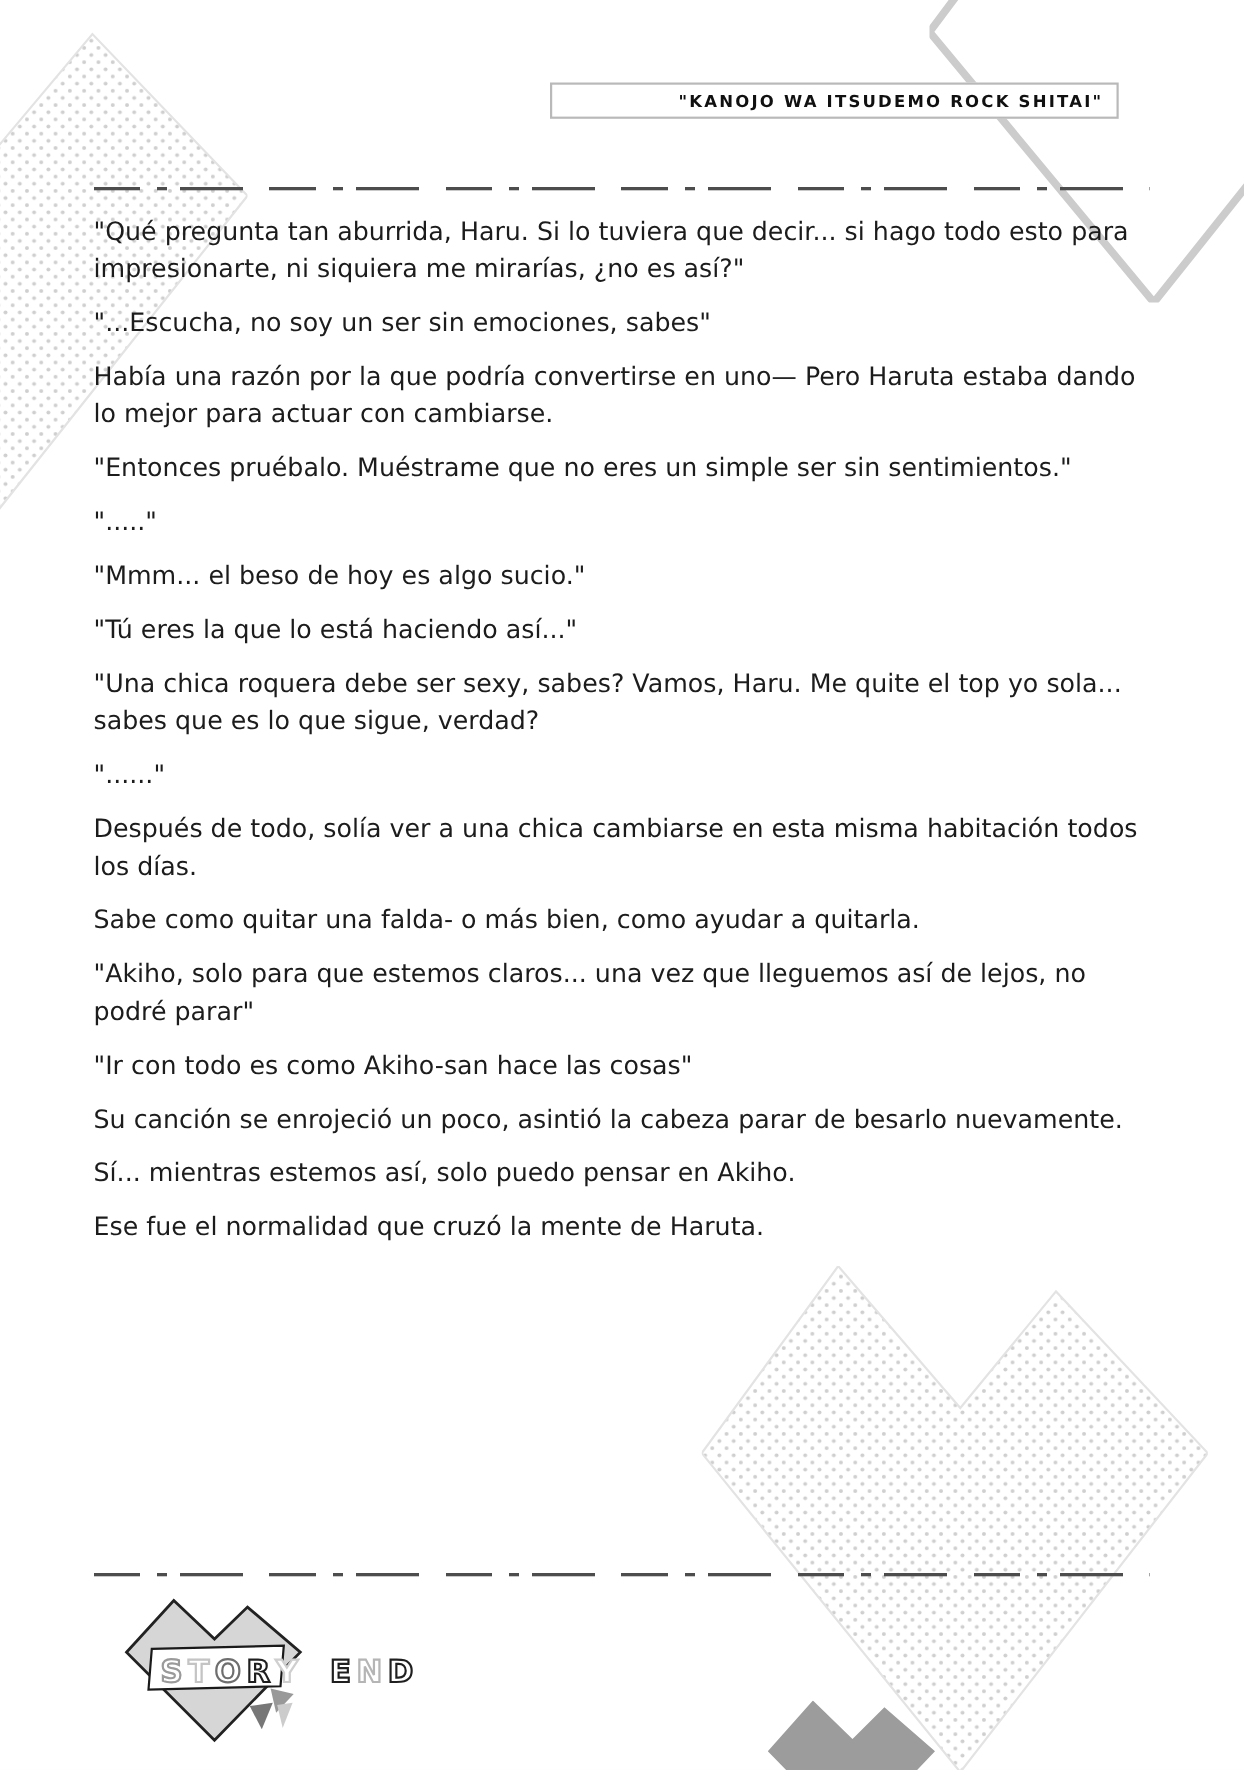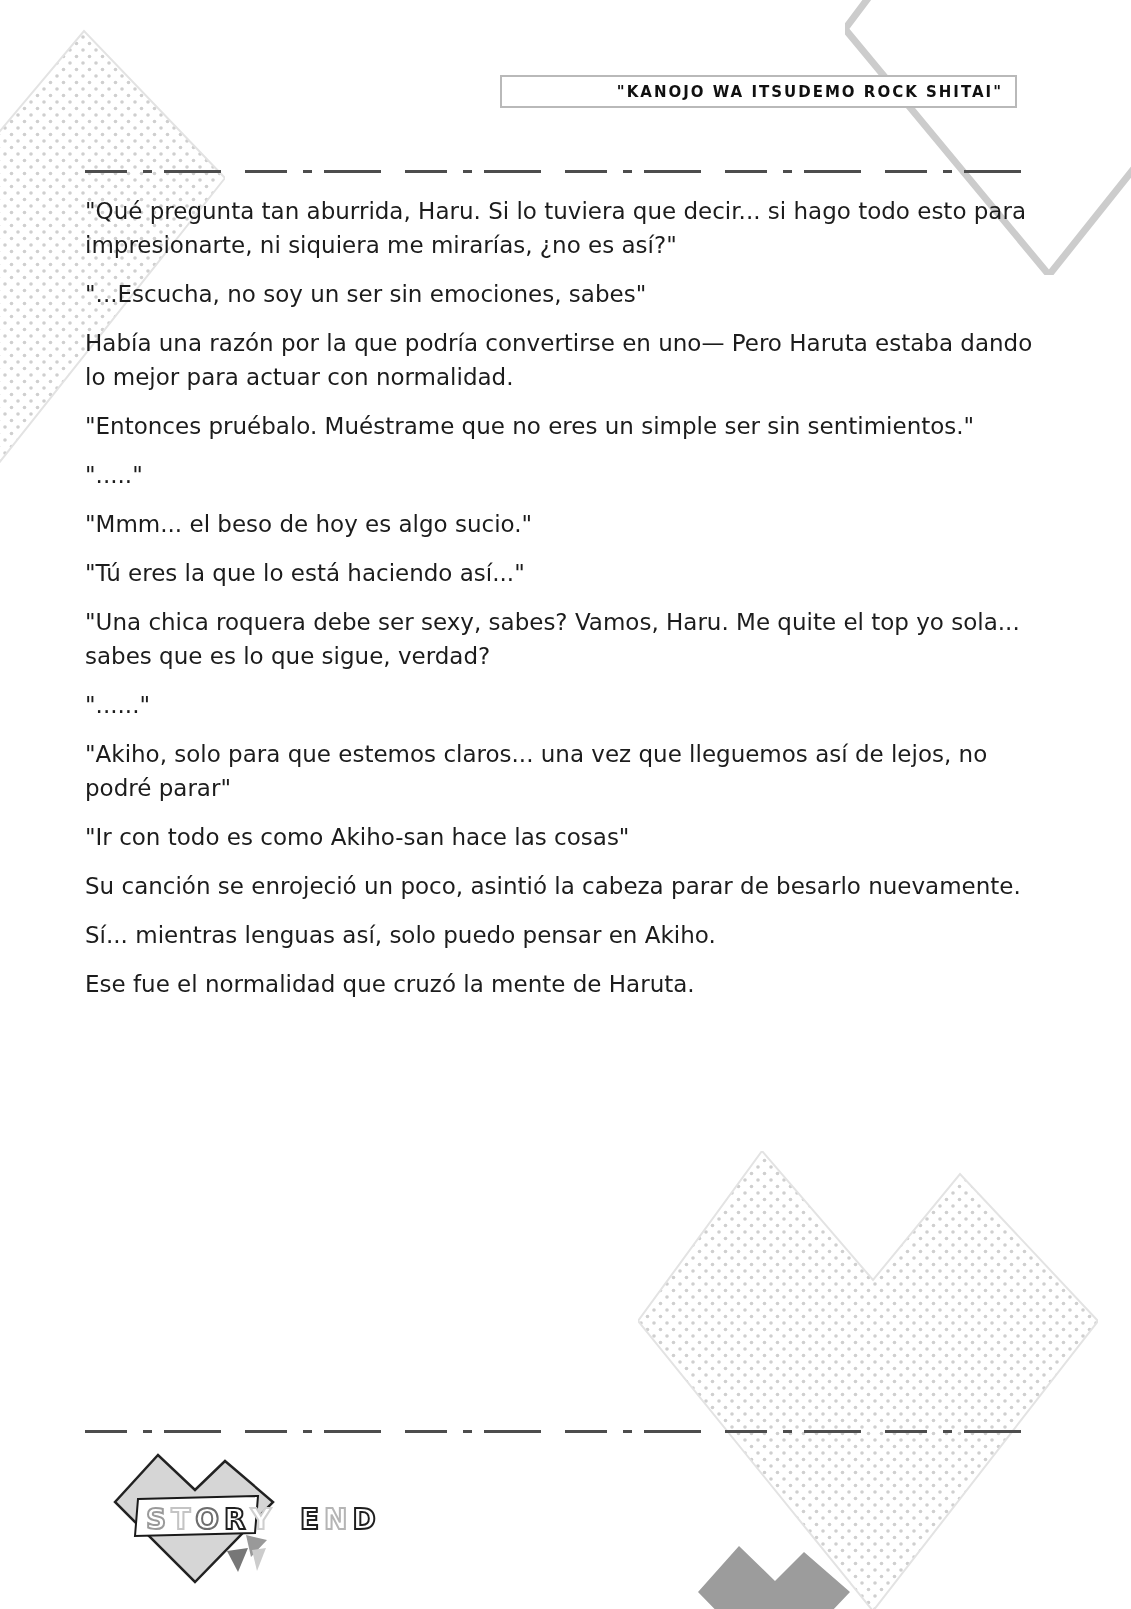--- a/index.html
+++ b/index.html
@@ -82,31 +82,33 @@
   <div class="header-box">
     <span class="title">"KANOJO WA ITSUDEMO ROCK SHITAI"</span>
   </div>
 
   <div class="divider top"></div>
   <div class="divider bottom"></div>
 
   <div class="body-text">
       <p>"Qué pregunta tan aburrida, Haru. Si lo tuviera que decir... si hago todo esto para impresionarte, ni siquiera me mirarías, ¿no es así?"</p>
       <p>"...Escucha, no soy un ser sin emociones, sabes"</p>
-      <p>Había una razón por la que podría convertirse en uno— Pero Haruta estaba dando lo mejor para actuar con normalidad.</p>
+      <p>Había una razón por la que podría convertirse en uno— Pero Haruta estaba dando lo mejor para actuar con cambiarse.</p>
       <p>"Entonces pruébalo. Muéstrame que no eres un simple ser sin sentimientos."</p>
       <p>"....."</p>
       <p>"Mmm... el beso de hoy es algo sucio."</p>
       <p>"Tú eres la que lo está haciendo así..."</p>
       <p>"Una chica roquera debe ser sexy, sabes? Vamos, Haru. Me quite el top yo sola... sabes que es lo que sigue, verdad?</p>
       <p>"......"</p>
+      <p>Después de todo, solía ver a una chica cambiarse en esta misma habitación todos los días.</p>
+      <p>Sabe como quitar una falda- o más bien, como ayudar a quitarla.</p>
       <p>"Akiho, solo para que estemos claros... una vez que lleguemos así de lejos, no podré parar"</p>
       <p>"Ir con todo es como Akiho-san hace las cosas"</p>
       <p>Su canción se enrojeció un poco, asintió la cabeza parar de besarlo nuevamente.</p>
-      <p>Sí... mientras lenguas así, solo puedo pensar en Akiho.</p>
+      <p>Sí... mientras estemos así, solo puedo pensar en Akiho.</p>
       <p>Ese fue el normalidad que cruzó la mente de Haruta.</p>
     </div>
 
   <svg class="logo-svg" width="340" height="150">
     <polygon points="10,57 53,10 90,45 120,16 168,57 90,137" stroke-width="2.5" stroke-linejoin="miter" stroke="#222222" fill="#d6d6d6"></polygon>
     <polygon points="33,54 153,51 150,88 30,91" stroke="#1a1a1a" stroke-width="2" fill="#ffffff"></polygon>
     <polygon points="141,90 162,95 146,112" fill="#999999"></polygon>
     <polygon points="122,106 143,103 133,127" fill="#777777"></polygon>
     <polygon points="147,105 161,103 152,126" fill="#cccccc"></polygon>
   </svg>

